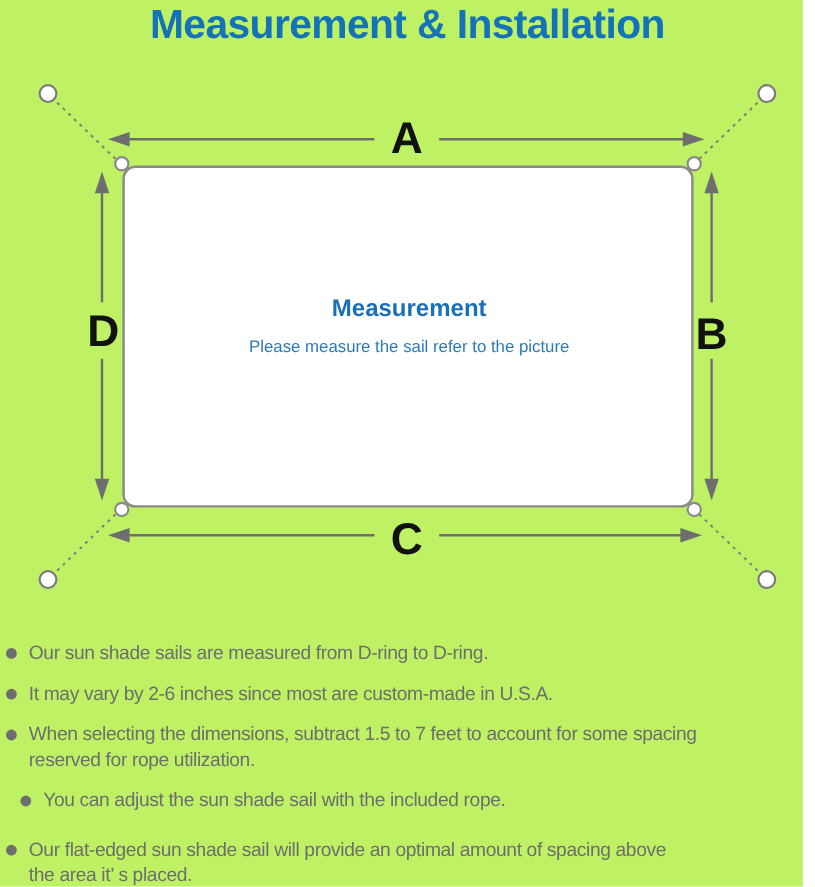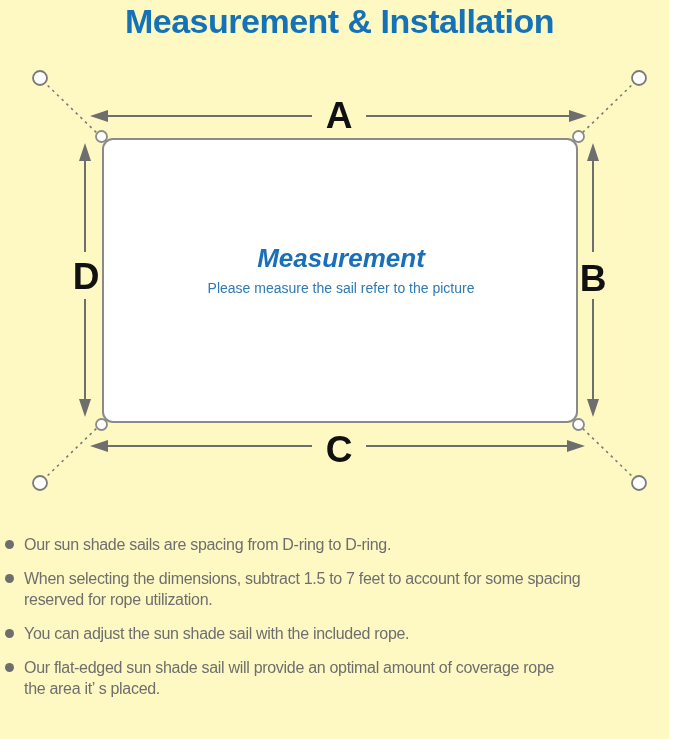--- a/index.html
+++ b/index.html
@@ -11,21 +11,21 @@
     --arrow-gray:#6e6e6e;
     --anchor-gray:#7a7a7a;
     --label-black:#111111;
   }
   *{margin:0;padding:0;box-sizing:border-box;}
   html,body{background:#ffffff;}
   body{
     width:679px;height:739px;position:relative;overflow:hidden;
     font-family:"Liberation Sans", sans-serif;
   }
-  .page{position:relative;width:669px;height:739px;background:#fef9c3;}
+  .page{position:relative;width:669px;height:739px;background:#bef264;}
 
   .page-title{
     position:absolute;left:0;top:0;width:679px;
     text-align:center;line-height:42px;
     font-size:34px;font-weight:700;color:var(--title-blue);
     letter-spacing:-0.5px;
   }
 
   svg.diagram{position:absolute;left:0;top:0;}
   .sail{stroke:var(--line-gray);stroke-width:2;fill:#ffffff;}
@@ -34,35 +34,35 @@
   .tether{stroke:var(--anchor-gray);stroke-width:1.6;stroke-dasharray:2.5 4;fill:none;}
   .dim{stroke:var(--arrow-gray);stroke-width:2;fill:none;}
   .head{fill:var(--arrow-gray);stroke:none;}
 
   .dim-label{
     position:absolute;transform:translate(-50%,-50%);
     font-size:37px;font-weight:700;color:var(--label-black);line-height:1;
   }
   .center-heading{
     position:absolute;transform:translate(-50%,-50%);
-    font-size:26px;font-weight:700;color:var(--heading-blue);white-space:nowrap;font-style:italic;
+    font-size:20px;font-weight:700;color:var(--heading-blue);white-space:nowrap;
   }
   .center-subtitle{
     position:absolute;transform:translate(-50%,-50%);
     font-size:14px;font-weight:400;color:var(--subtitle-blue);white-space:nowrap;
   }
 
   .bullets{
     position:absolute;left:0;top:534;width:679px;top:534px;
     list-style:none;
   }
   .bullets li{
     display:flex;align-items:flex-start;margin-bottom:13px;
   }
-  .bullets li:nth-child(4){margin-bottom:20px;}
+  .bullets li:nth-child(4){margin-bottom:20px;margin-left:12px;}
   .dot{
     flex:0 0 9px;width:9px;height:9px;border-radius:50%;
     background:var(--text-gray);margin:6px 10px 0 5px;
   }
   .bullet-text{
     font-size:16px;line-height:21px;color:var(--text-gray);
     letter-spacing:-0.3px;white-space:pre-line;
   }
 </style>
 </head>
@@ -116,31 +116,35 @@
   <div class="dim-label" style="left:593px;top:278px;">B</div>
   <div class="dim-label" style="left:339px;top:449px;">C</div>
   <div class="dim-label" style="left:86px;top:276px;">D</div>
 
   <div class="center-heading" style="left:341px;top:258px;">Measurement</div>
   <div class="center-subtitle" style="left:341px;top:288px;">Please measure the sail refer to the picture</div>
 
   <ul class="bullets">
     <li>
       <span class="dot"></span>
-      <span class="bullet-text">Our sun shade sails are spacing from D-ring to D-ring.</span>
+      <span class="bullet-text">Our sun shade sails are measured from D-ring to D-ring.</span>
+    </li>
+    <li>
+      <span class="dot"></span>
+      <span class="bullet-text">It may vary by 2-6 inches since most are custom-made in U.S.A.</span>
     </li>
     <li>
       <span class="dot"></span>
       <span class="bullet-text">When selecting the dimensions, subtract 1.5 to 7 feet to account for some spacing
 reserved for rope utilization.</span>
     </li>
     <li>
       <span class="dot"></span>
       <span class="bullet-text">You can adjust the sun shade sail with the included rope.</span>
     </li>
     <li>
       <span class="dot"></span>
-      <span class="bullet-text">Our flat-edged sun shade sail will provide an optimal amount of coverage rope
+      <span class="bullet-text">Our flat-edged sun shade sail will provide an optimal amount of spacing above
 the area it’ s placed.</span>
     </li>
   </ul>
 
 </div>
 
 </body></html>

